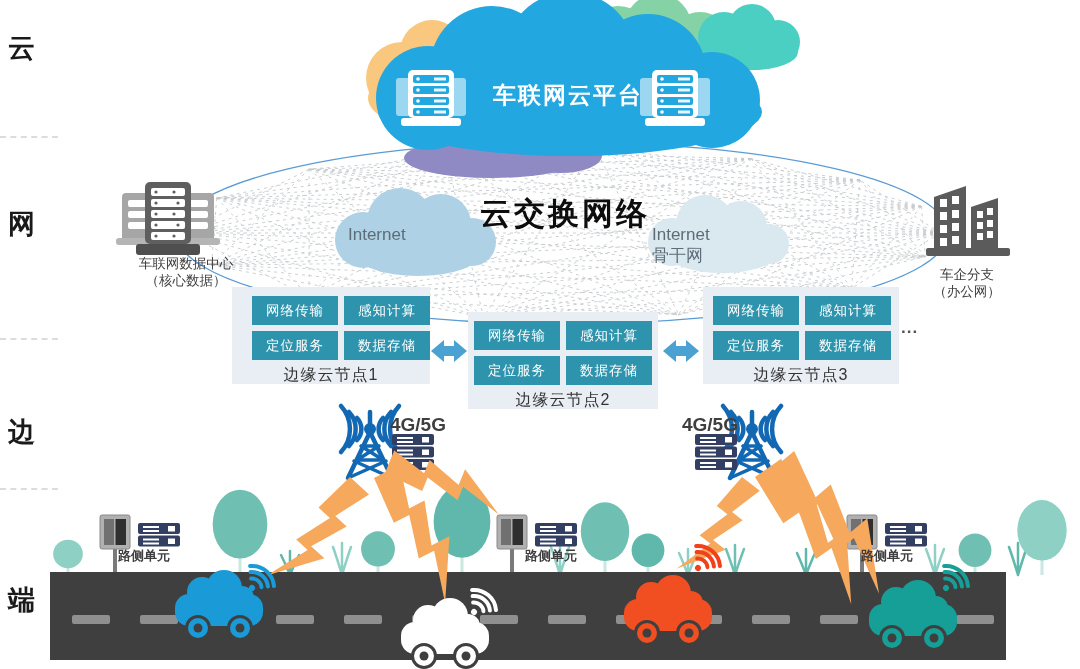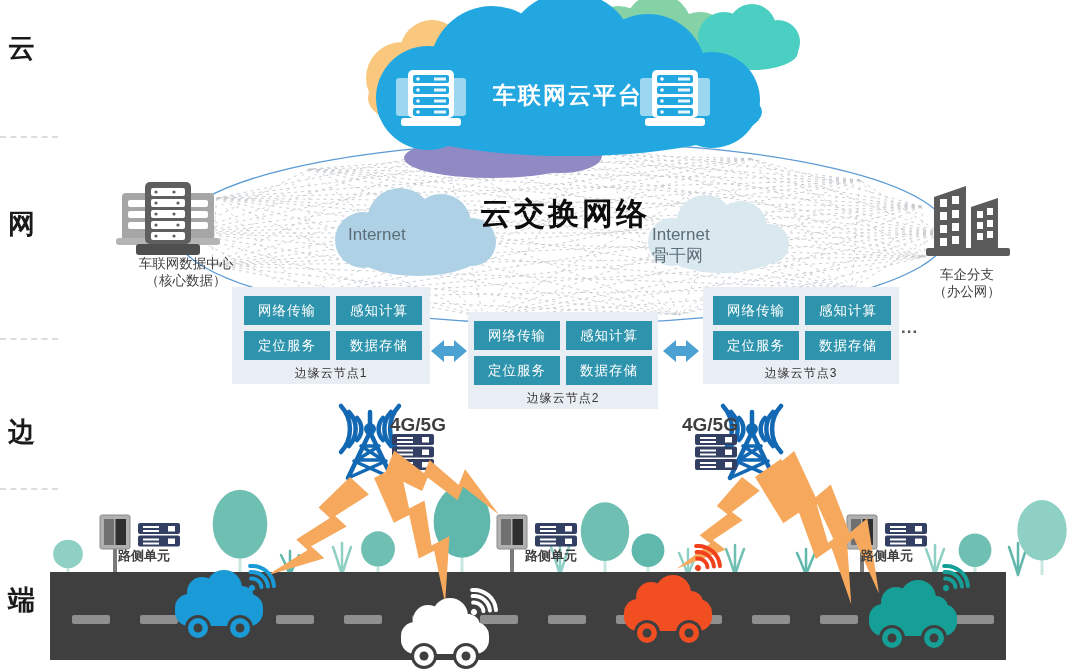--- a/index.html
+++ b/index.html
@@ -7,24 +7,24 @@
           font-family:"Liberation Sans","DejaVu Sans",sans-serif;}
   svg{position:absolute;left:0;top:0;}
   .abs{position:absolute;}
   .layer-label{font-size:27px;font-weight:bold;color:#1a1a1a;}
   .divider{width:58px;border-top:2px dashed #dcdcdc;height:0;}
   .platform-title{width:200px;text-align:center;color:#fff;font-size:23px;font-weight:bold;letter-spacing:2px;}
   .exchange-title{width:300px;text-align:center;color:#0d0d0d;font-size:31px;font-weight:bold;letter-spacing:3px;}
   .inet-text{width:140px;text-align:left;color:#5d6d78;font-size:17px;line-height:21px;}
   .small-label{font-size:13.5px;color:#3f3f3f;line-height:17px;text-align:center;}
   .panel{background:#e9eef5;}
-  .svc-grid{display:grid;grid-template-columns:86px 86px;gap:6px;padding:9px 0 0 12px;}
+  .svc-grid{display:grid;grid-template-columns:86px 86px;gap:6px;padding:9px 0 0 20px;}
   .svc{width:86px;height:29px;background:#2e94ad;color:#fff;font-size:13.5px;
        display:flex;align-items:center;justify-content:center;letter-spacing:1px;}
-  .panel-label{text-align:center;font-size:12px;color:#333;margin-top:5px;letter-spacing:1px;}
+  .panel-label{text-align:center;font-size:16px;color:#333;margin-top:5px;letter-spacing:1px;}
   .ellipsis{font-size:17px;font-weight:bold;color:#555;letter-spacing:1px;}
   .bs-label{font-size:19px;color:#3f3f3f;font-weight:bold;}
   .rsu-label{font-size:13px;color:#3f3f3f;font-weight:bold;}
 </style>
 </head>
 <body>
 
 <div class="canvas">
 
 <svg width="1080" height="669" viewBox="0 0 1080 669">

